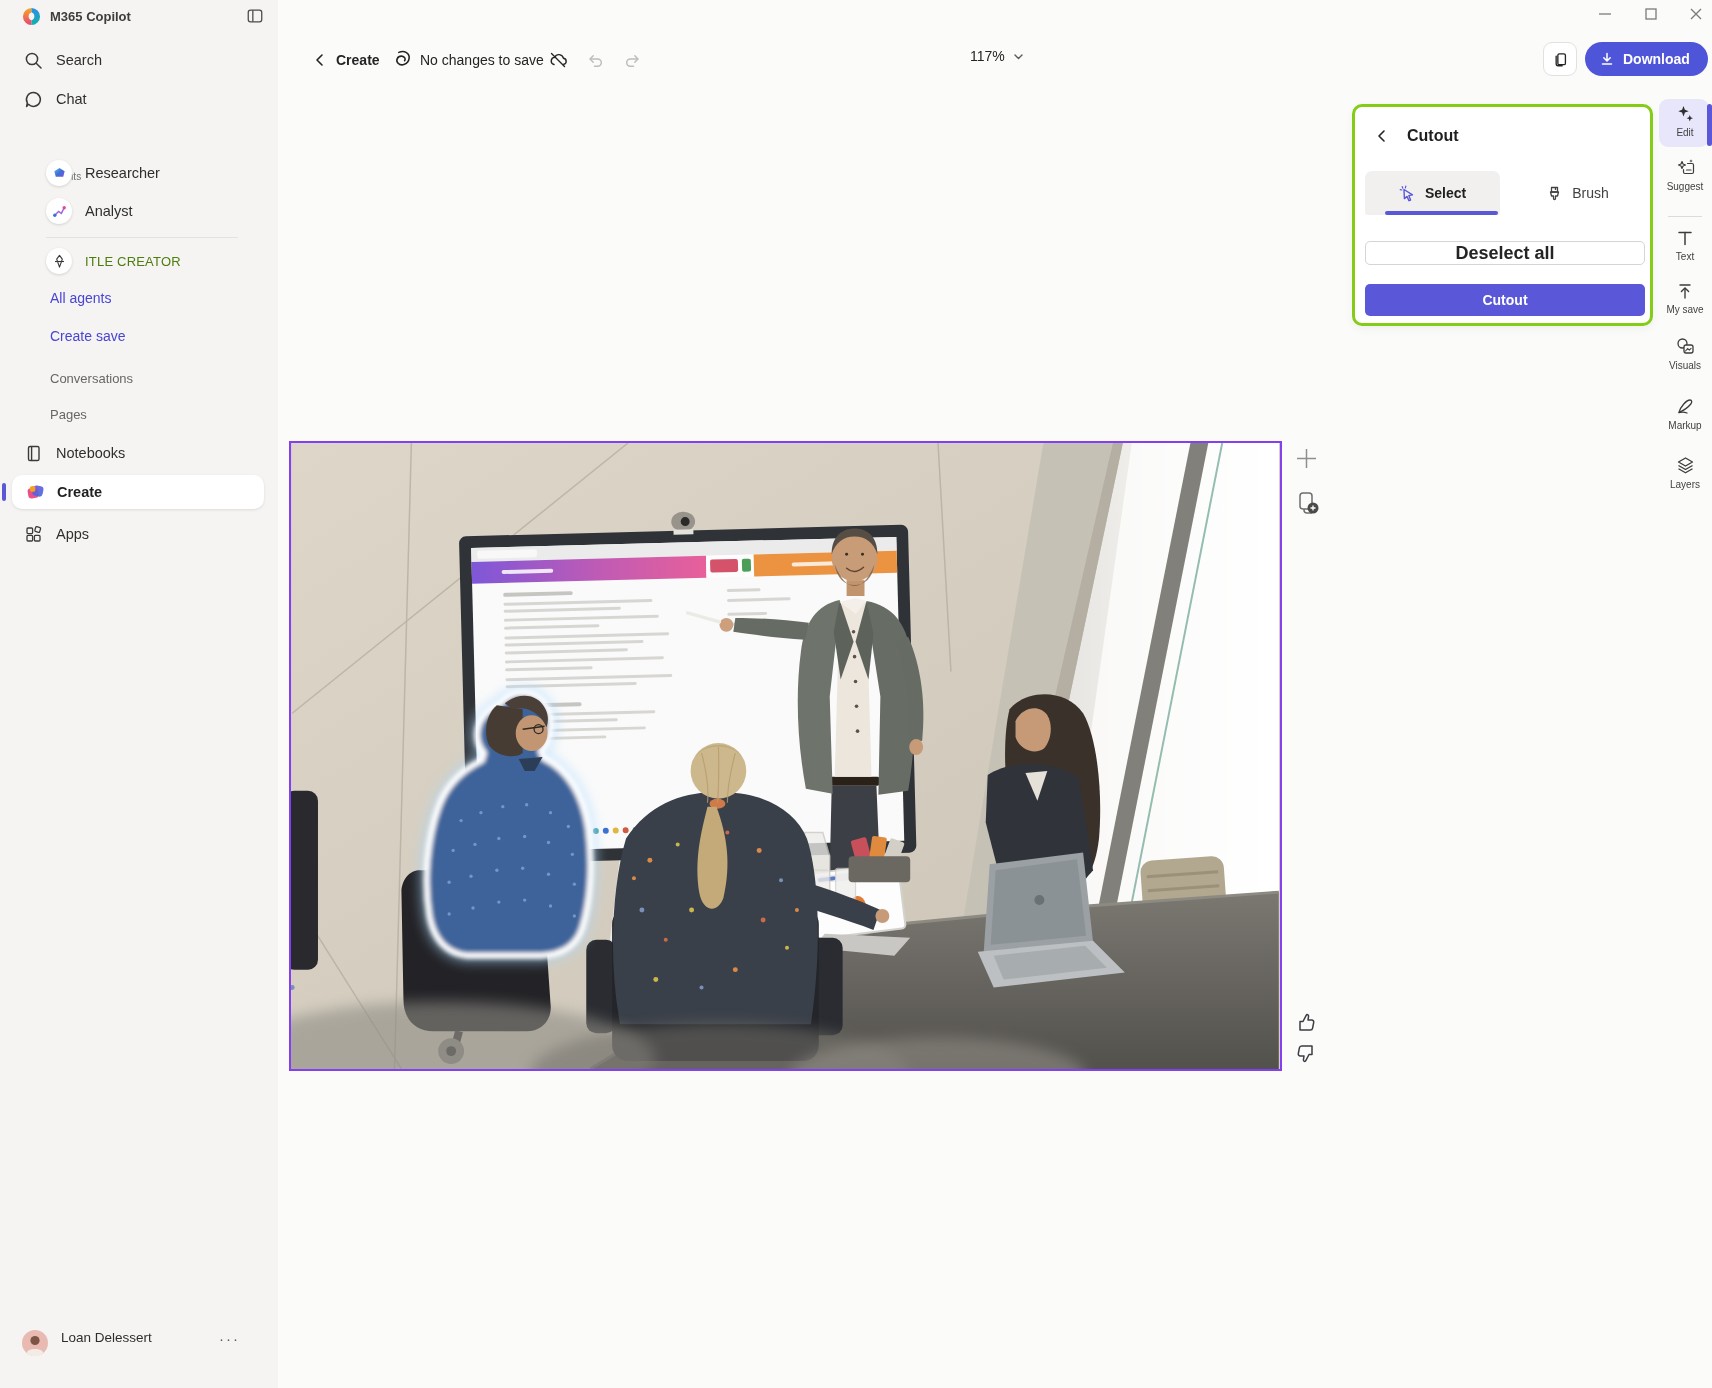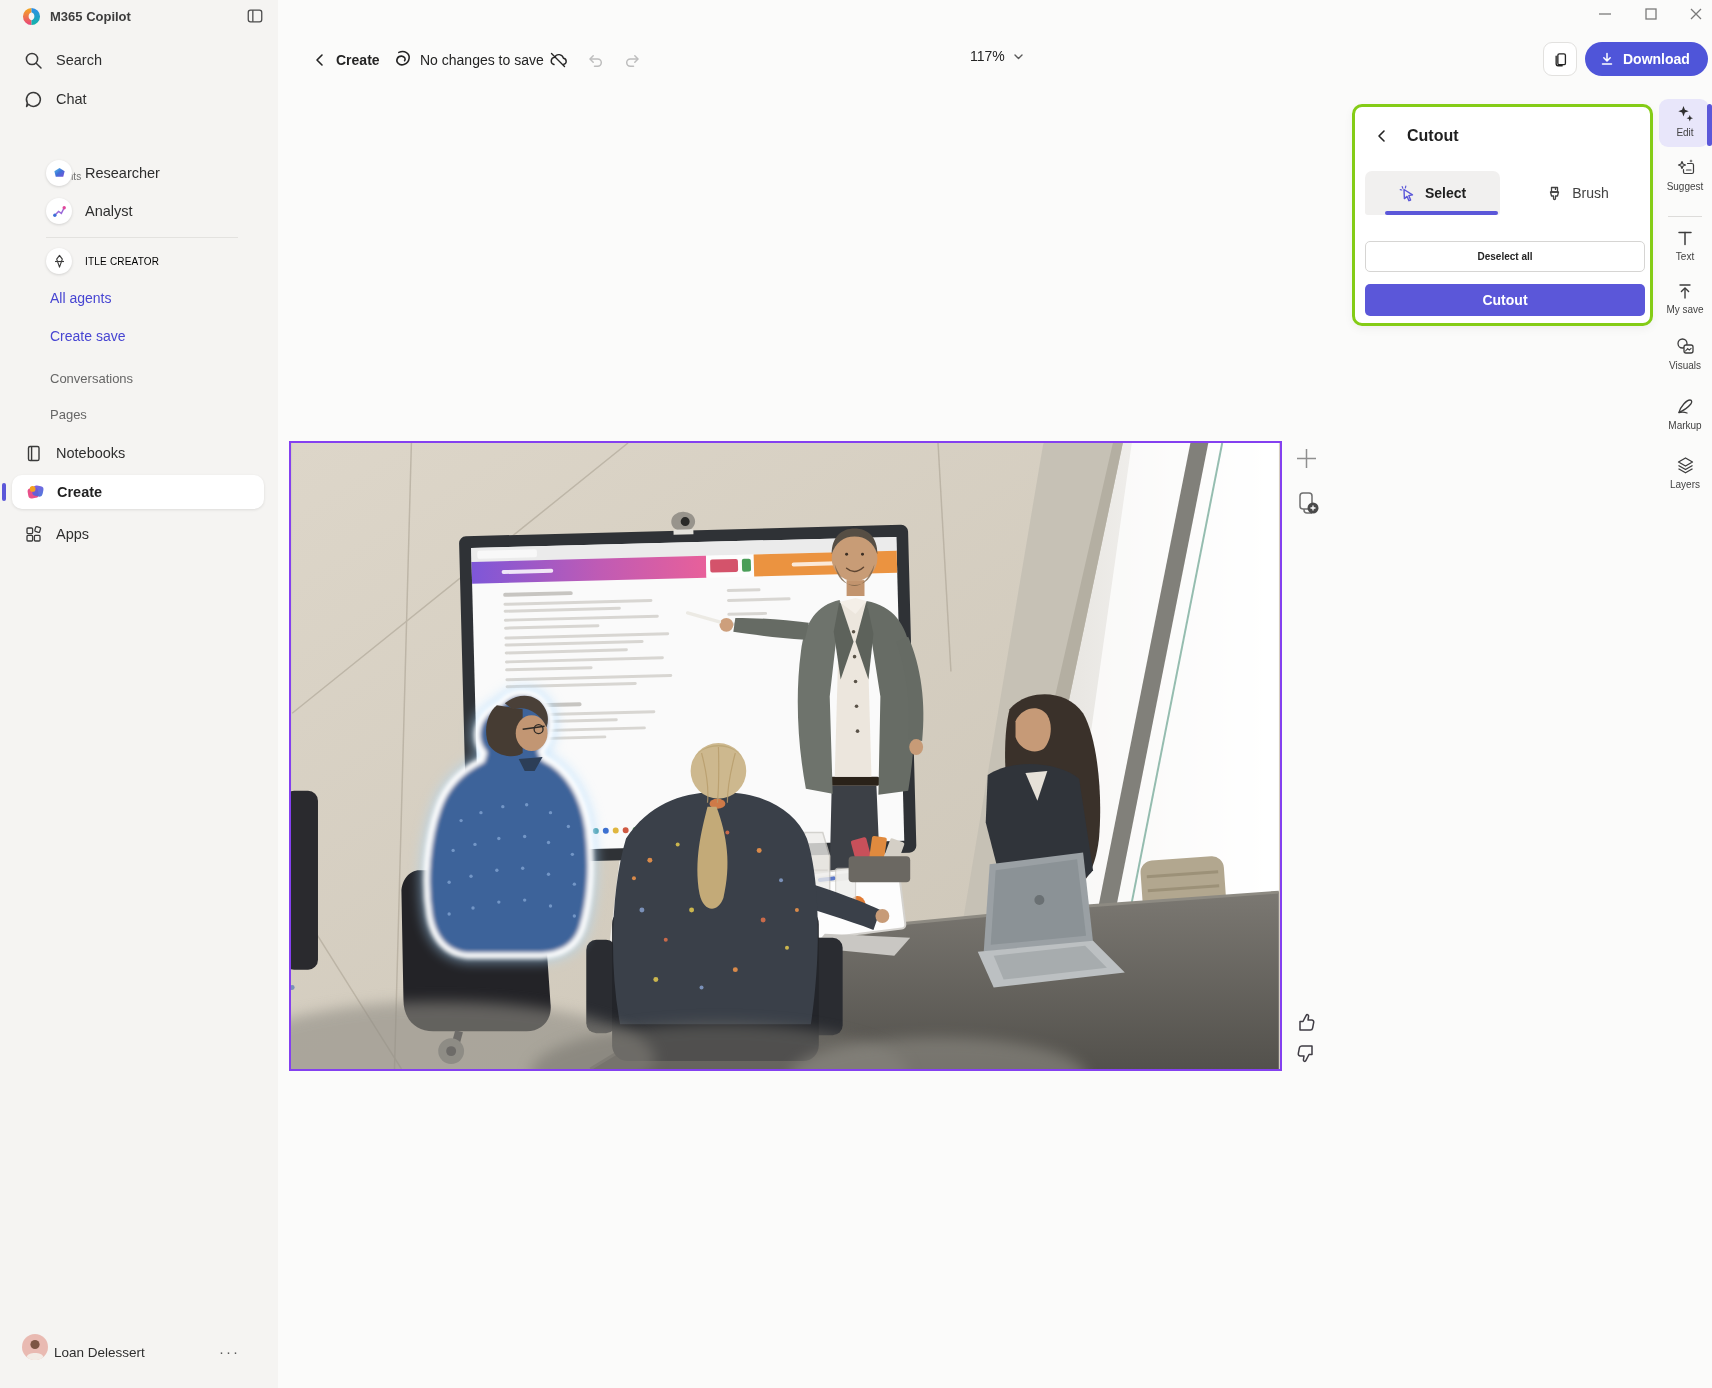--- a/index.html
+++ b/index.html
@@ -19,21 +19,21 @@
   .srow .sicon { width:19px; height:19px; flex:0 0 auto; color:#3a3a3a; }
   .slabel-sec { position:absolute; left:50px; font-size:10px; color:#717171;margin-top:41px; }
   .slabel-sec2 { position:absolute; left:50px; font-size:13px; color:#666; cursor:pointer; }
   .agentrow { position:absolute; left:0; width:278px; display:flex; align-items:center; gap:13px; padding-left:46px; height:30px; cursor:pointer; color:#2e2e2e; font-size:14.5px; }
   .agent-badge { width:26px; height:26px; border-radius:50%; background:#fff; box-shadow:0 1px 3px rgba(0,0,0,.14); display:flex; align-items:center; justify-content:center; flex:0 0 auto; }
   .sdivider { position:absolute; left:46px; width:192px; height:1px; background:#e3e2df; }
   .slink { position:absolute; left:50px; font-size:14px; color:#4745d2; cursor:pointer; }
   .pill { position:absolute; left:12px; width:252px; height:34px; background:#ffffff; border-radius:10px; box-shadow:0 1px 3px rgba(0,0,0,.10); display:flex; align-items:center; gap:12px; padding-left:14px; cursor:pointer; }
   .pill .plabel { font-size:14.5px; font-weight:700; color:#1f1f1f; }
   .activebar { position:absolute; left:2px; width:4px; height:18px; border-radius:3px; background:#5b57d9; }
-  .userrow { position:absolute; left:0; bottom:28px; width:278px; height:30px; display:flex; align-items:flex-end; gap:6px; padding-left:22px; cursor:pointer; }
+  .userrow { position:absolute; left:0; bottom:28px; width:278px; height:30px; display:flex; align-items:flex-start; gap:13px; padding-left:22px; cursor:pointer; }
   .uname { font-size:13.5px; color:#2e2e2e; }
   .umore { position:absolute; right:38px; color:#5a5a5a; font-size:15px; letter-spacing:2px; cursor:pointer; }
 
   
   .tbtxt { font-size:14px; color:#242424; }
   .bold { font-weight:700; }
   .ghosticon { color:#242424; }
   .disabled { color:#bdbdbd; }
   #zoomctl { position:absolute; top:48px; left:970px; display:flex; align-items:center; gap:8px; cursor:pointer; }
   #copybtn { position:absolute; top:42px; left:1543px; width:34px; height:34px; border-radius:9px; background:#fff; border:1px solid #e2e1df; display:flex; align-items:center; justify-content:center; cursor:pointer; }
@@ -47,21 +47,21 @@
   #railscroll { position:absolute; left:1707px; top:104px; width:5px; height:42px; background:#5b57d9; border-radius:3px; cursor:pointer; }
 
   
   #panel { position:absolute; left:1352px; top:104px; width:301px; height:222px; background:#ffffff; border:3px solid #84cc16; border-radius:10px; box-shadow:0 3px 10px rgba(0,0,0,.05); }
   .panel-head { position:absolute; top:20px; left:20px; display:flex; align-items:center; gap:18px; }
   .panel-title { font-size:16px; font-weight:700; color:#1f1f1f; }
   .tab { position:absolute; top:64px; height:44px; display:flex; align-items:center; justify-content:center; gap:9px; font-size:14px; cursor:pointer; }
   #tab-select { left:10px; width:135px; background:#f1f0ef; border-radius:7px 7px 3px 3px; font-weight:700; color:#1f1f1f; }
   #tab-brush  { left:155px; width:135px; color:#424242; }
   .tab-underline { position:absolute; left:20px; bottom:0; width:113px; height:4px; border-radius:3px; background:#5b57d9; }
-  #deselectbtn { position:absolute; top:134px; left:10px; width:280px; height:31px; background:#fff; border:1px solid #d6d5d3; border-radius:5px; font-size:10px; font-weight:700; color:#242424; cursor:pointer; font-family:inherit; }
+  #deselectbtn { position:absolute; top:134px; left:10px; width:280px; height:24px; background:#fff; border:1px solid #d6d5d3; border-radius:5px; font-size:18px; font-weight:700; color:#242424; cursor:pointer; font-family:inherit; }
   #cutoutbtn { position:absolute; top:177px; left:10px; width:280px; height:32px; background:#5b57d9; border:none; border-radius:5px; font-size:14px; font-weight:700; color:#ffffff; cursor:pointer; font-family:inherit; }
 
   
   #canvas { position:absolute; left:289px; top:441px; width:993px; height:630px; border:2px solid #8440f0; background:#d5cec1; }
   #canvas svg { display:block; width:100%; height:100%; }
   .cside { position:absolute; color:#8f8f8f; cursor:pointer; }
   .thumb { color:#3f3c44; }
 </style>
 </head>
 <body>
@@ -149,21 +149,21 @@
 
     <div class="sdivider" style="top:237px"></div>
 
     <div class="agentrow" style="top:246px">
       <span class="agent-badge">
         <svg width="15" height="15" viewBox="0 0 16 16">
             <path d="M8 1.5 L11 5.5 L8 14 L5 5.5 Z" fill="none" stroke="#3a3a3a" stroke-width="1.2" stroke-linejoin="round"></path>
             <line x1="3.2" y1="8" x2="12.8" y2="8" stroke="#3a3a3a" stroke-width="1.2"></line>
           </svg>
       </span>
-      <span style="font-size:10px; letter-spacing:.2px; color:#000000;">ITLE CREATOR</span>
+      <span style="font-size:13px; letter-spacing:.2px; color:#4d7c0f;">ITLE CREATOR</span>
     </div>
 
     <div class="slink" style="top:290px">All agents</div>
     <div class="slink" style="top:328px">Create save</div>
 
     <div class="slabel-sec2" style="top:371px">Conversations</div>
     <div class="slabel-sec2" style="top:407px">Pages</div>
 
     <div class="srow" style="top:439px">
       <svg class="sicon" viewBox="0 0 19 19">

